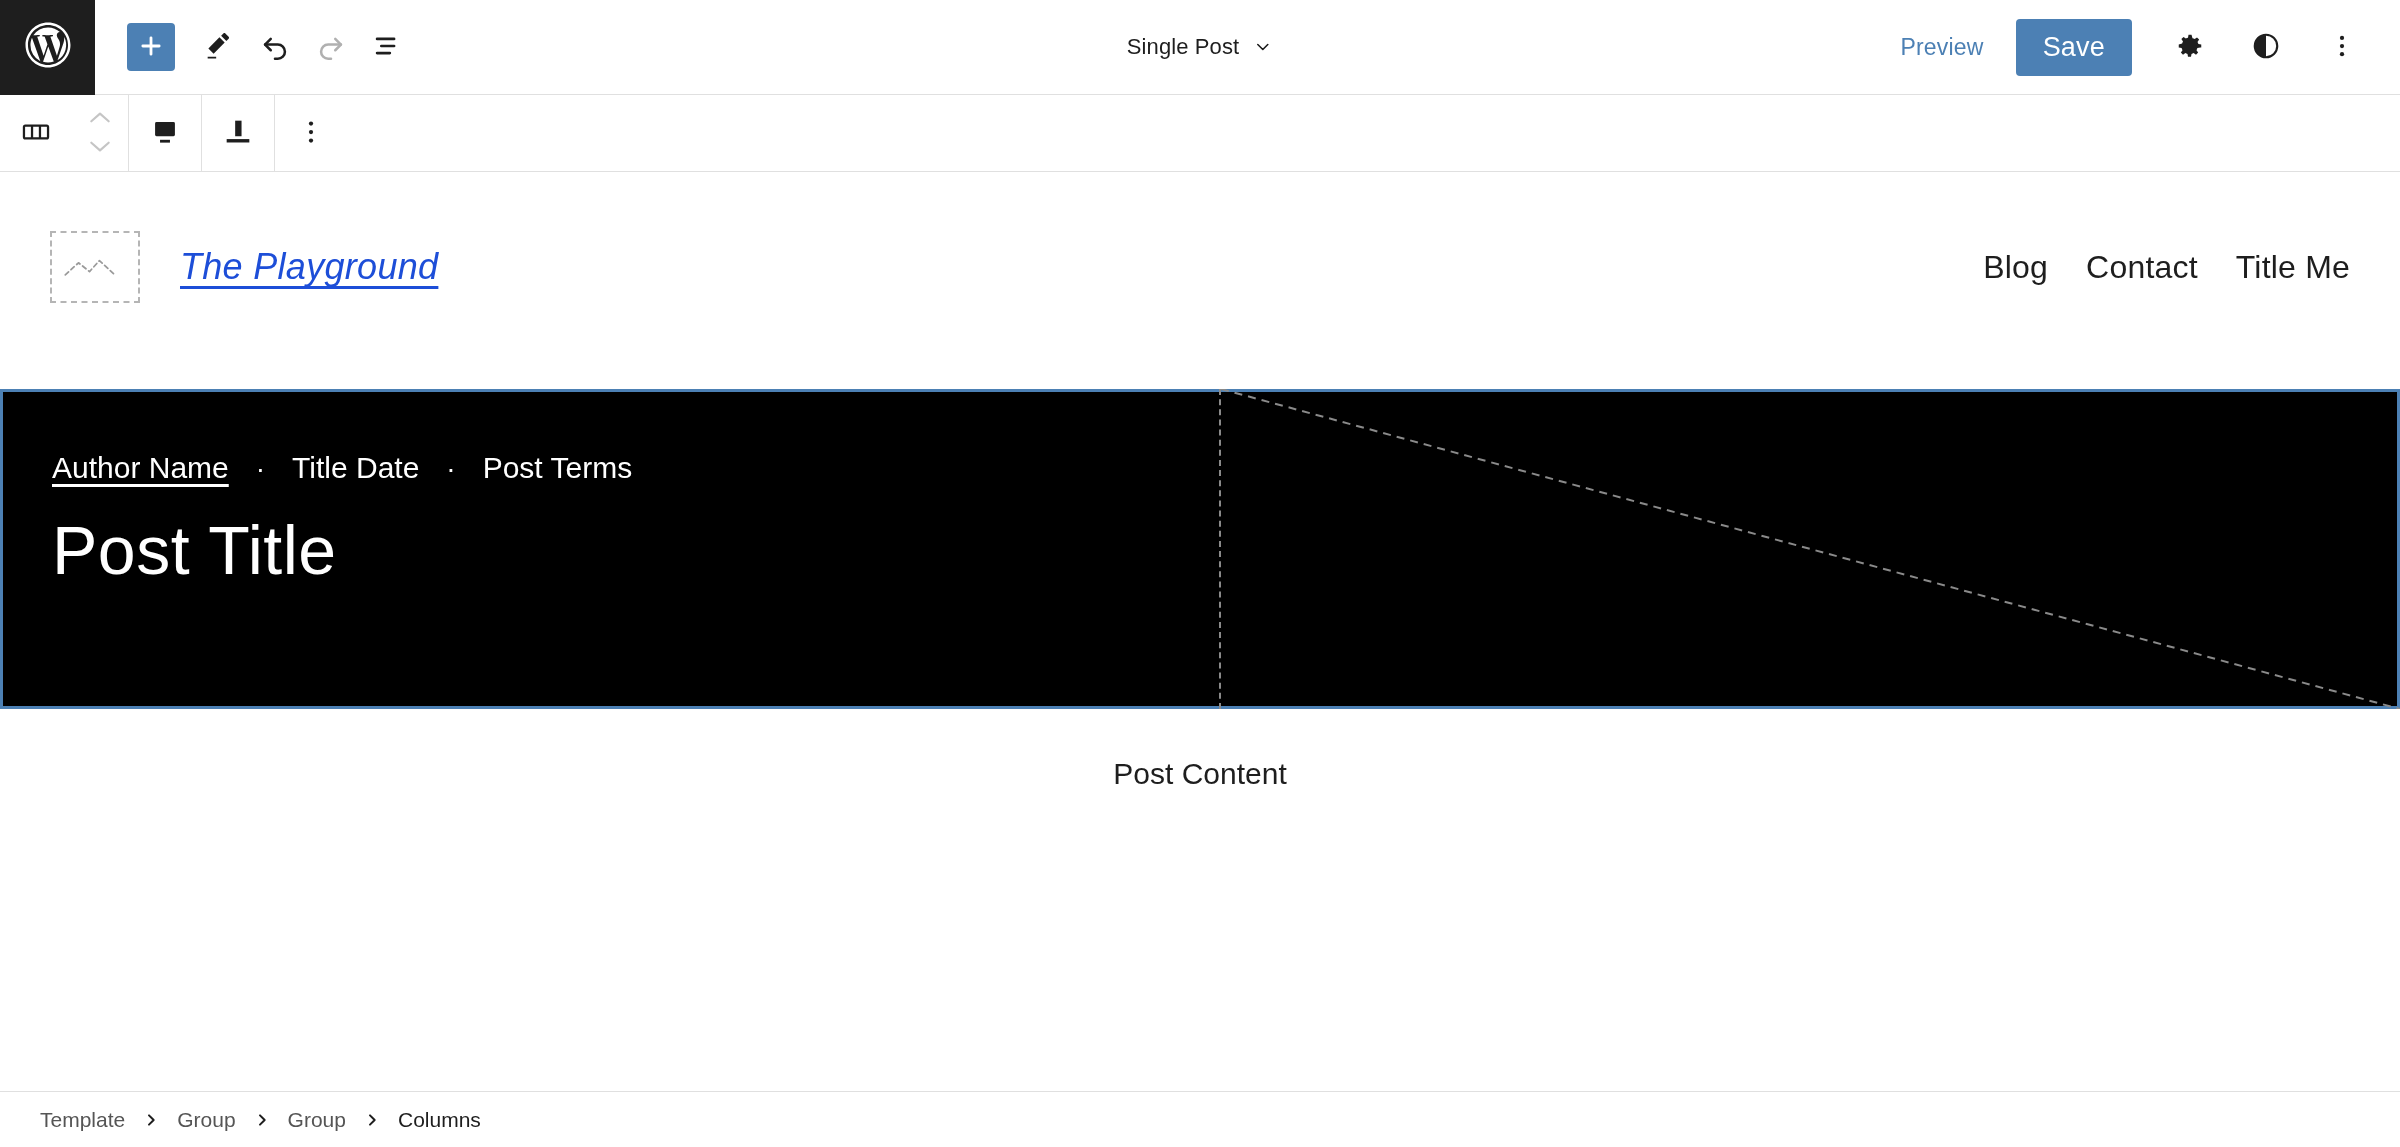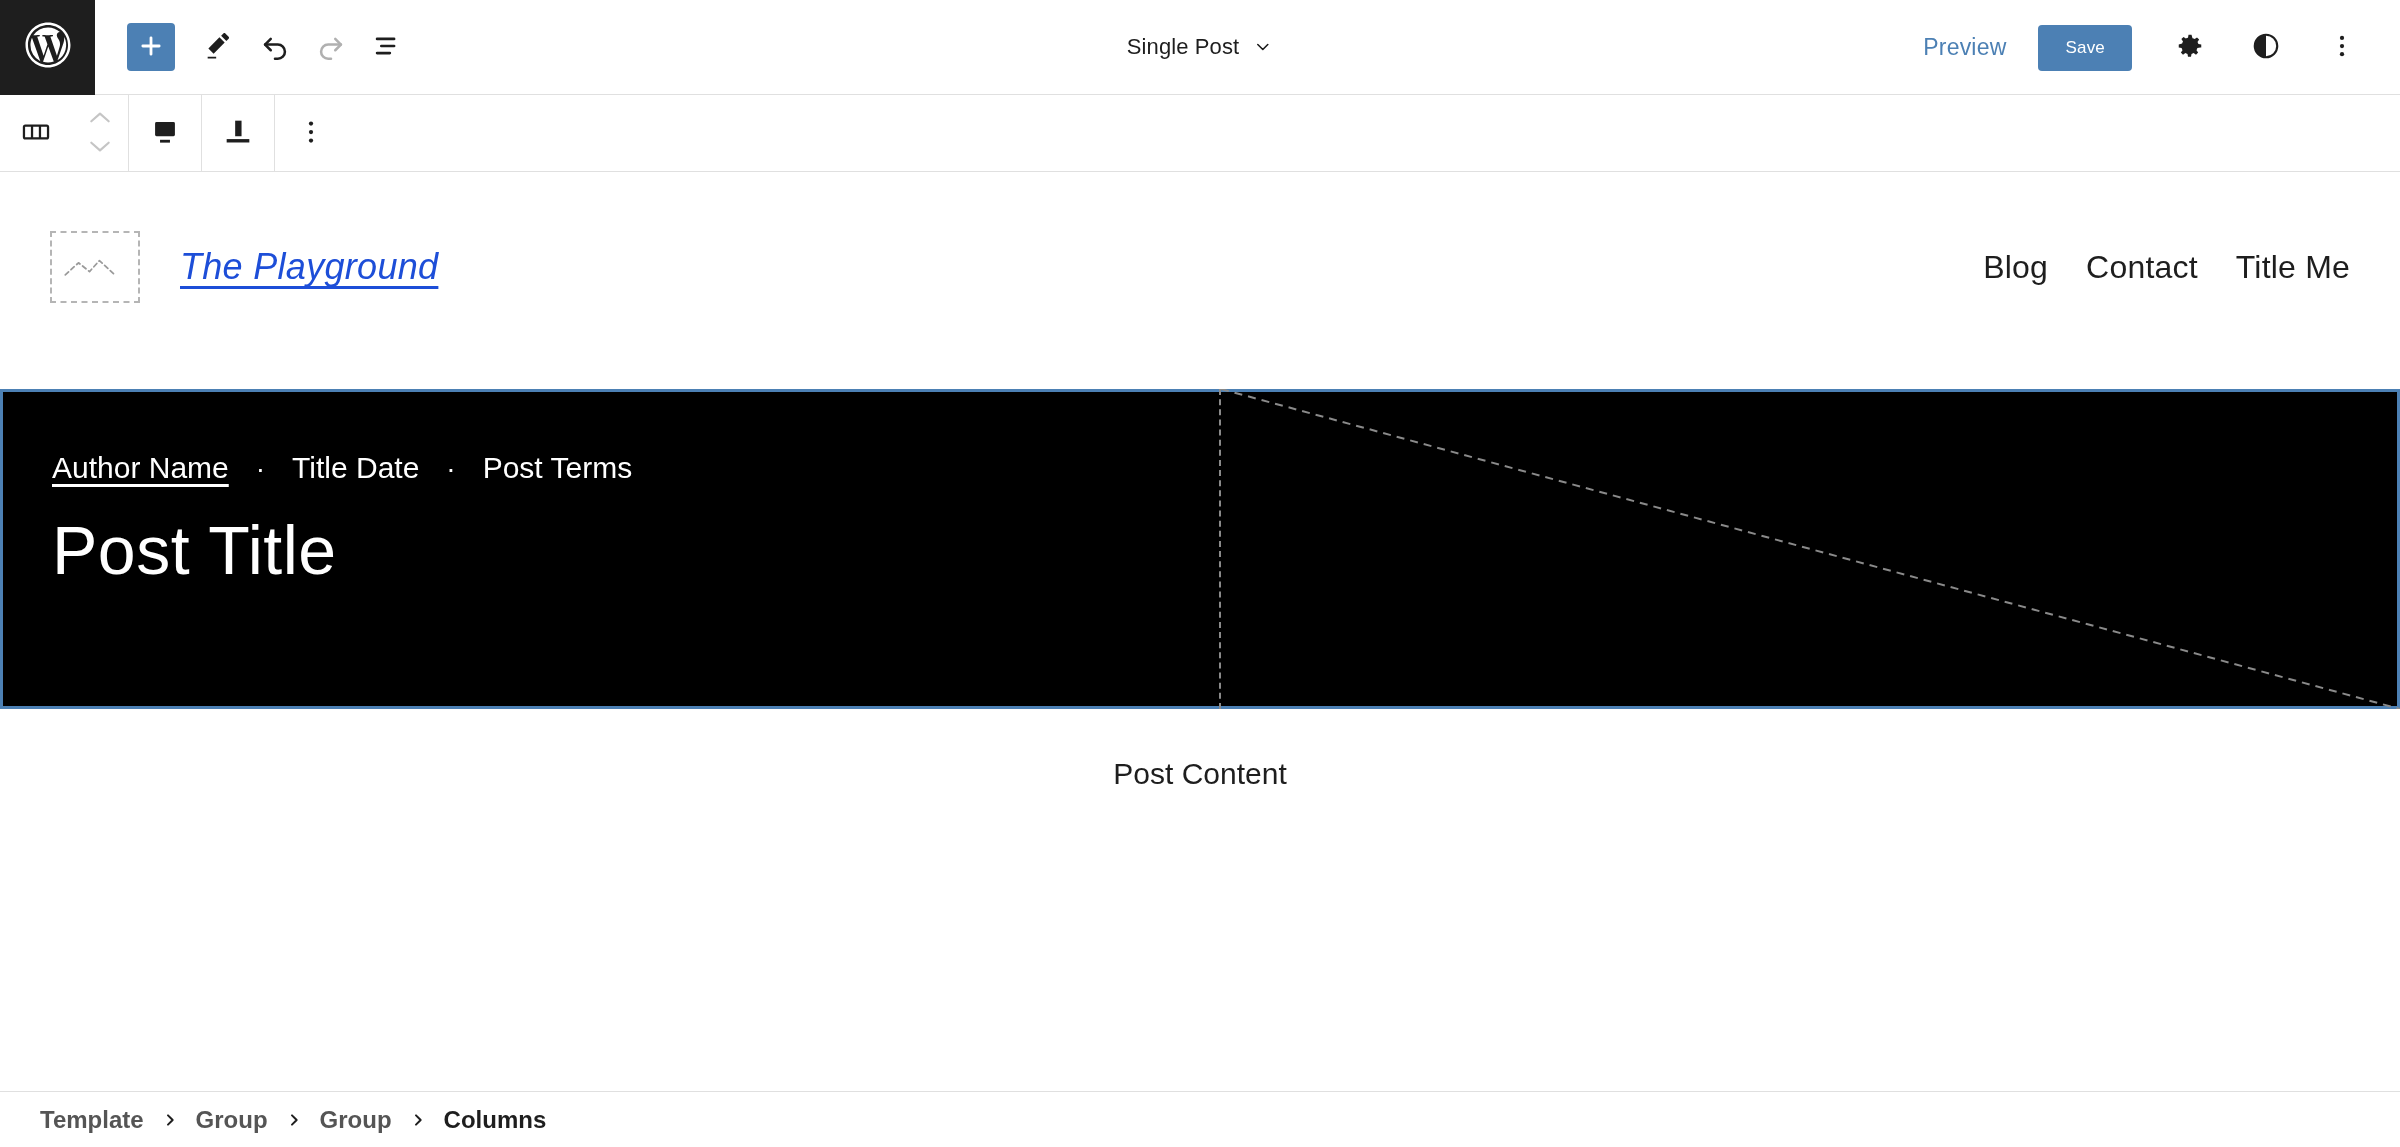--- a/index.html
+++ b/index.html
@@ -55,21 +55,21 @@
 
   .topbar-right {
     position: absolute; right: 22px; top: 0; height: 95px;
     display: flex; align-items: center; gap: 4px;
   }
   .preview-btn {
     font-size: 23px; color: #4c80b4; background: none; border: none;
     cursor: pointer; padding: 12px 22px; letter-spacing: .2px;
   }
   .save-btn {
-    font-size: 17px; color: #fff; background: #4c80b4; border: none;
+    font-size: 27px; color: #fff; background: #4c80b4; border: none;
     cursor: pointer; border-radius: 4px;
     padding: 13px 27px; margin-left: 6px; margin-right: 18px;
     letter-spacing: .2px;
   }
   .ibtn {
     width: 56px; height: 56px; background: none; border: none; cursor: pointer;
     display: flex; align-items: center; justify-content: center;
     margin: 0 8px;
   }
   .ibtn svg { width: 30px; height: 30px; }
@@ -167,21 +167,21 @@
   }
   .post-content span { font-size: 30px; color: #1e1e1e; }
 
   
   .breadcrumb {
     position: absolute; bottom: 0; left: 0;
     width: 2400px; height: 56px;
     background: #fff; border-top: 1px solid #e0e0e0;
     display: flex; align-items: center; padding-left: 40px; gap: 0;
   }
-  .crumb { font-size: 24px; color: #555; cursor: pointer; font-weight: bold; }
+  .crumb { font-size: 21px; color: #555; cursor: pointer; }
   .crumb.last { color: #1e1e1e; }
   .crumb-sep {
     padding: 0 18px; display: flex; align-items: center;
   }
   .crumb-sep svg { width: 16px; height: 16px; }
 </style>
 </head>
 <body>
 
 <div class="topbar">

